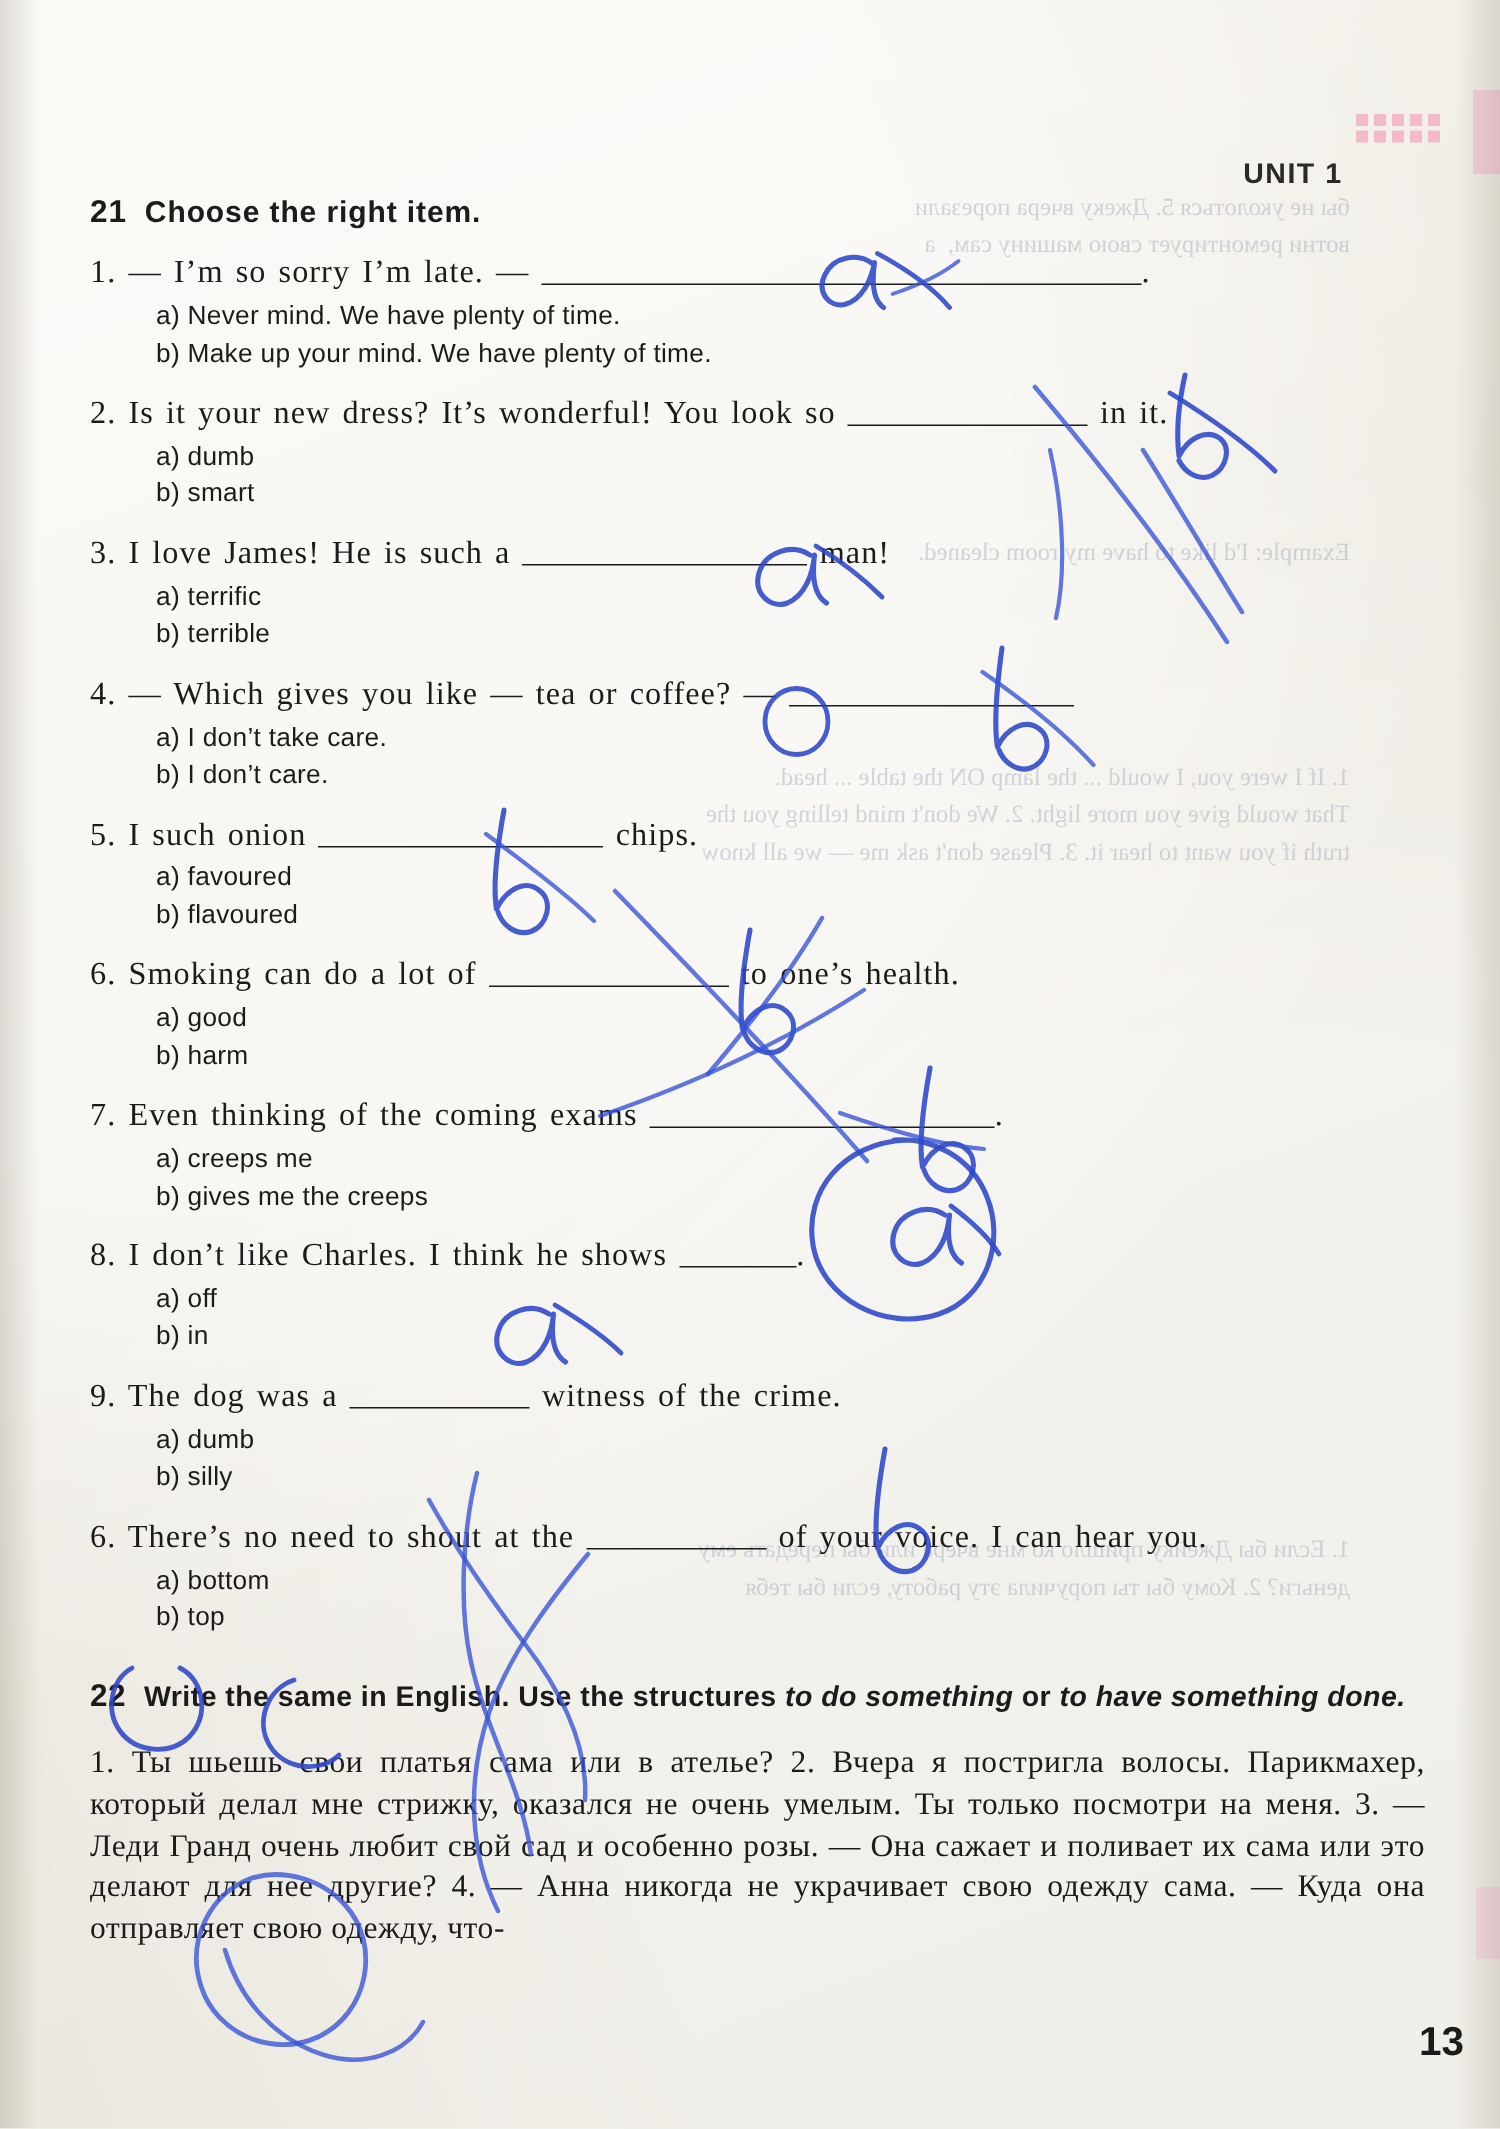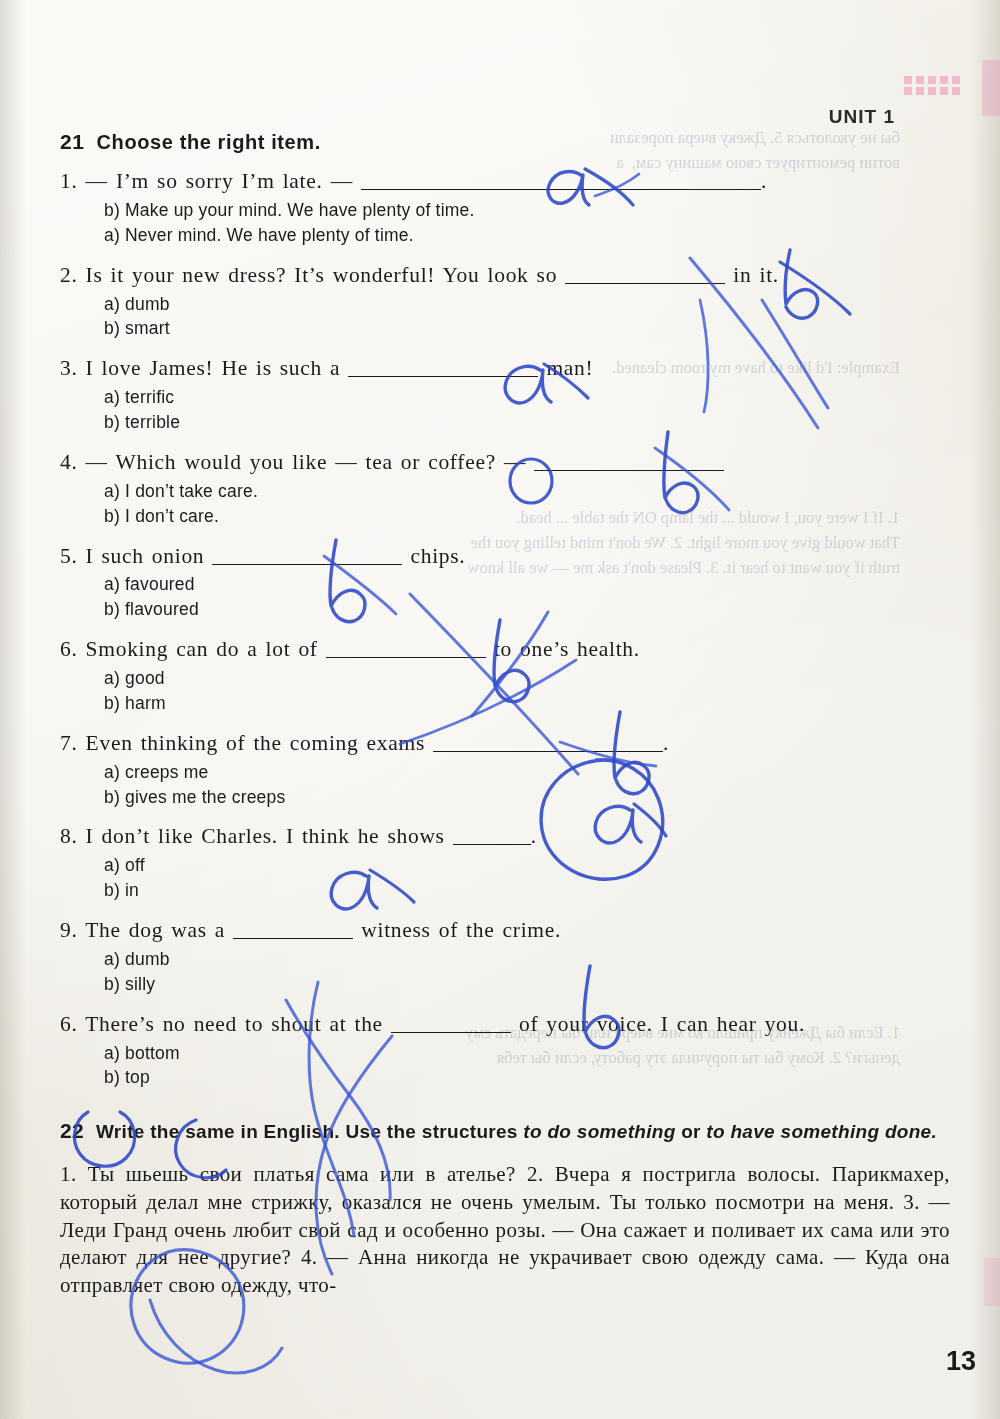--- a/index.html
+++ b/index.html
@@ -144,22 +144,22 @@
 
     <div class="ex-head">
       <span class="ex-num">21</span><span>Choose the right item.</span>
     </div>
 
     <div class="q">
       <span>1.</span>
       <span>— I’m so sorry I’m late. — </span><span class="gap" style="width:400px"></span><span>.</span>
     </div>
     <div class="opts">
+      <div class="opt">a) Never mind. We have plenty of time.</div>
       <div class="opt">b) Make up your mind. We have plenty of time.</div>
-      <div class="opt">a) Never mind. We have plenty of time.</div>
     </div>
 
     <div class="q">
       <span>2.</span>
       <span>Is it your new dress? It’s wonderful! You look so </span><span class="gap" style="width:160px"></span><span> in it.</span>
     </div>
     <div class="opts">
       <div class="opt">a) dumb</div>
       <div class="opt">b) smart</div>
     </div>
@@ -168,21 +168,21 @@
       <span>3.</span>
       <span>I love James! He is such a </span><span class="gap" style="width:190px"></span><span> man!</span>
     </div>
     <div class="opts">
       <div class="opt">a) terrific</div>
       <div class="opt">b) terrible</div>
     </div>
 
     <div class="q">
       <span>4.</span>
-      <span>— Which would you like — tea or coffee? — </span><span class="gap" style="width:190px"></span><span></span>
+      <span>— Which gives you like — tea or coffee? — </span><span class="gap" style="width:190px"></span><span></span>
     </div>
     <div class="opts">
       <div class="opt">a) I don’t take care.</div>
       <div class="opt">b) I don’t care.</div>
     </div>
 
     <div class="q">
       <span>5.</span>
       <span>I such onion </span><span class="gap" style="width:190px"></span><span> chips.</span>
     </div>

